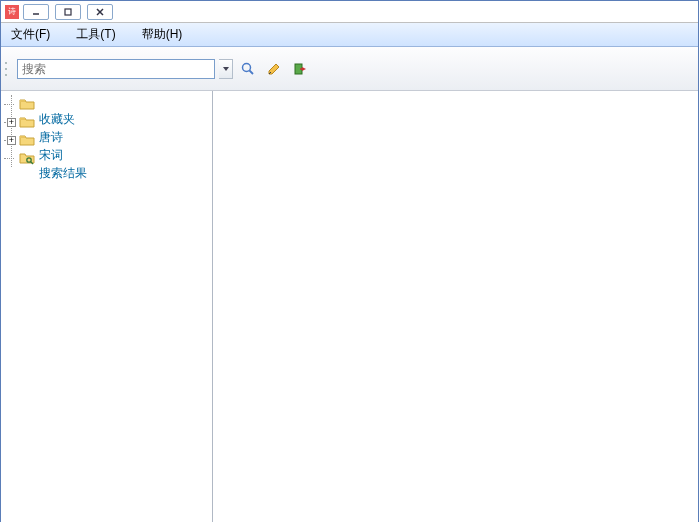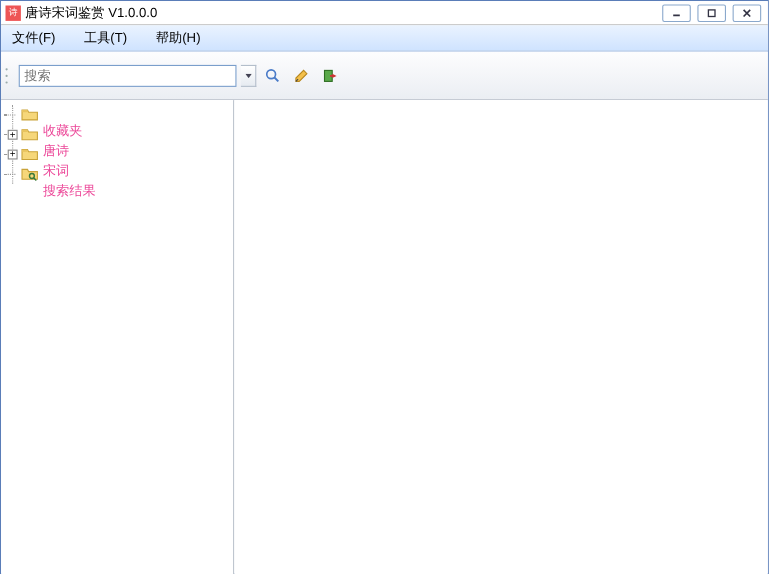--- a/index.html
+++ b/index.html
@@ -139,30 +139,29 @@
   z-index: 1;
 }
 .expander-blank {
   width: 9px; height: 9px; margin-left: -5px; margin-right: 3px;
   position: relative; z-index: 1;
 }
 .folder-icon, .folder-search-icon {
   width: 16px; height: 14px; margin-right: 4px;
   display: inline-flex; align-items: center; justify-content: center;
 }
-.tree-label { color: #ec4899; cursor: default; margin-top: 30px; }
+.tree-label { color: #0369a1; cursor: default; margin-top: 30px; }
 </style>
 </head>
 <body>
 
 <div class="window">
 
   <div class="titlebar">
     <span class="app-icon">诗</span>
-    <span class="title-text">唐诗宋词鉴赏 V1.0.0.0</span>
     <div class="win-controls">
       <div class="win-btn">
         <svg width="10" height="10" viewBox="0 0 10 10">
             <line x1="2" y1="7" x2="8" y2="7" stroke="#334" stroke-width="1.5"></line>
           </svg>
       </div>
       <div class="win-btn">
         <svg width="10" height="10" viewBox="0 0 10 10">
             <rect x="2" y="2" width="6" height="6" fill="none" stroke="#334" stroke-width="1.2"></rect>
           </svg>

